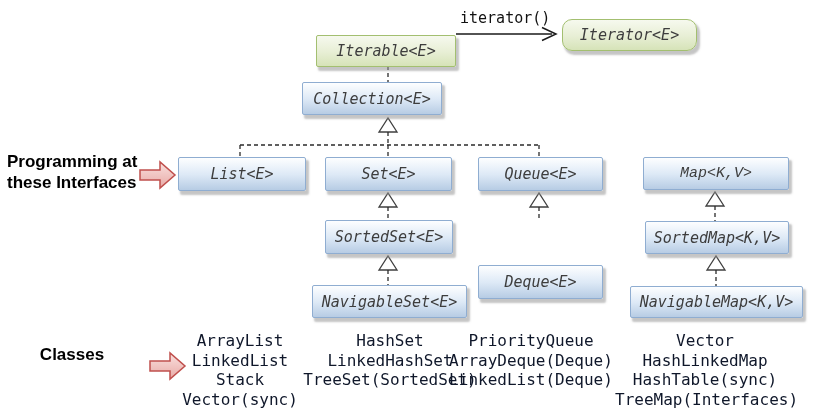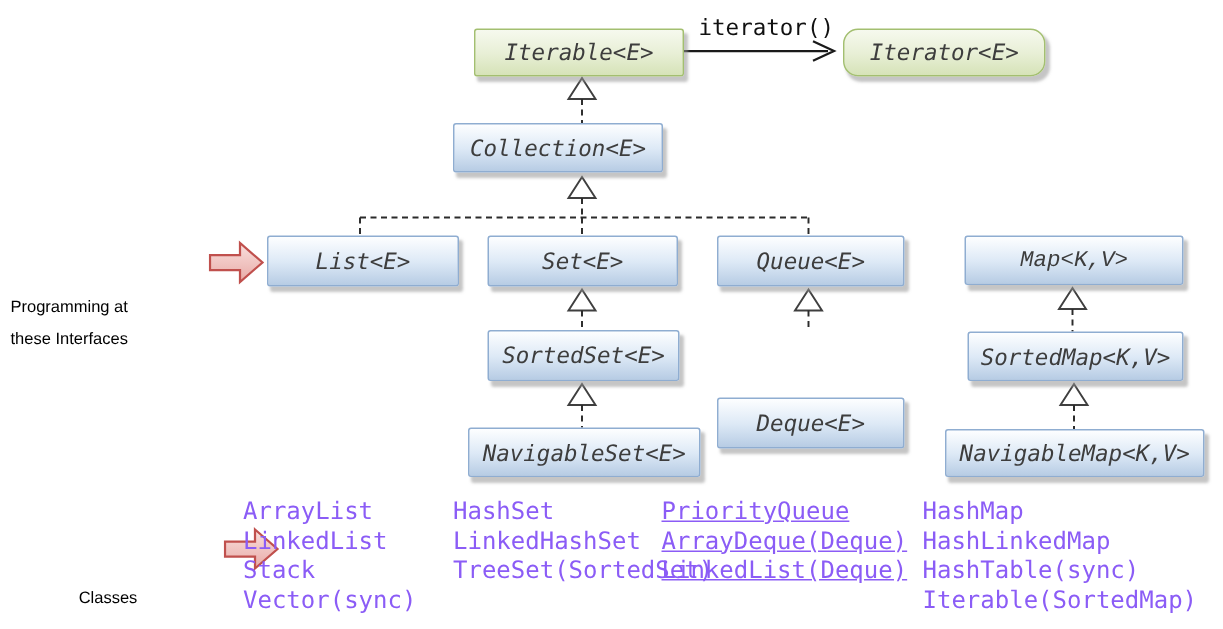--- a/index.html
+++ b/index.html
@@ -12,40 +12,40 @@
   .node {
     position:absolute; display:flex; align-items:center; justify-content:center;
     font:italic 15px "DejaVu Sans Mono", monospace; color:#3d3d3d;
     border-radius:2px; box-shadow:2.5px 3.5px 2px rgba(150,150,150,.55);
     white-space:nowrap;
   }
   .node.blue  { background:linear-gradient(#fdfeff, #dde9f6 52%, #b7cce4); border:1px solid #8fadd1; }
   .node.green { background:linear-gradient(#f6f9ee, #e8efd6 52%, #d6e3b8); border:1px solid #a3bf70; }
 
   .edge-label {
-    position:absolute; left:460px; top:9px; width:96px; text-align:right;
+    position:absolute; left:460px; top:9px; width:96px; text-align:left;
     font:15px "DejaVu Sans Mono", monospace; color:#111;
   }
 
-  .side-label { position:absolute; font-weight:normal; font-size:11px; line-height:21px; color:#000;margin-top:44px; }
+  .side-label { position:absolute; font-weight:bold; font-size:17px; line-height:21px; color:#000; }
   .side-label.interfaces { left:7px; top:151px; width:140px; text-align:left; }
   .side-label.impl { left:16px; top:345px; width:112px; text-align:center; line-height:20px; }
 
   .block-arrow { position:absolute; }
   .block-arrow.a1 { left:139px; top:159px; }
   .block-arrow.a2 { left:149px; top:350px; }
 
   .impl-col {
-    position:absolute; top:331px; text-align:left;
-    font:16px "DejaVu Sans Mono", monospace; line-height:19.5px; color:#8b5cf6;
+    position:absolute; top:331px; text-align:center;
+    font:16px "DejaVu Sans Mono", monospace; line-height:19.5px; color:#0f172a;
     white-space:nowrap;
   }
   .impl-col.c1 { left:162px; width:156px; }
   .impl-col.c2 { left:302px; width:176px; }
-  .impl-col.c3 { left:441px; width:180px;text-decoration:underline; }
+  .impl-col.c3 { left:441px; width:180px; }
   .impl-col.c4 { left:615px; width:180px; }
 </style>
 </head>
 <body>
 
 <div class="canvas">
 
   <svg class="overlay">
     <defs>
       <linearGradient id="pinkGrad" x1="0" y1="0" x2="0" y2="1">
@@ -79,21 +79,21 @@
       <line x1="388" y1="207" x2="388" y2="220"></line>
       <line x1="539" y1="207" x2="539" y2="220"></line>
       <line x1="715" y1="206" x2="715" y2="221"></line>
       <line x1="388" y1="270" x2="388" y2="285"></line>
       <line x1="716" y1="270" x2="716" y2="286"></line>
     </g>
   </svg>
 
   <div class="edge-label">iterator()</div>
 
-  <div class="node green" style="left:316px; top:19px;  width:138px; height:30px;">
+  <div class="node green" style="left:316px; top:35px;  width:138px; height:30px;">
       <span>Iterable&lt;E&gt;</span>
     </div>
   <div class="node green" style="left:562px; top:19px;  width:133px; height:30px;border-radius:10px;">
       <span>Iterator&lt;E&gt;</span>
     </div>
   <div class="node blue" style="left:302px; top:82px;  width:138px; height:31px;">
       <span>Collection&lt;E&gt;</span>
     </div>
   <div class="node blue" style="left:178px; top:157px; width:126px; height:32px;">
       <span>List&lt;E&gt;</span>
@@ -148,19 +148,19 @@
     <div>HashSet</div>
     <div>LinkedHashSet</div>
     <div>TreeSet(SortedSet)</div>
   </div>
   <div class="impl-col c3">
     <div>PriorityQueue</div>
     <div>ArrayDeque(Deque)</div>
     <div>LinkedList(Deque)</div>
   </div>
   <div class="impl-col c4">
-    <div>HashMap</div>
+    <div>Vector</div>
     <div>HashLinkedMap</div>
     <div>HashTable(sync)</div>
-    <div>Iterable(SortedMap)</div>
+    <div>TreeMap(Interfaces)</div>
   </div>
 
 </div>
 
 </body></html>

